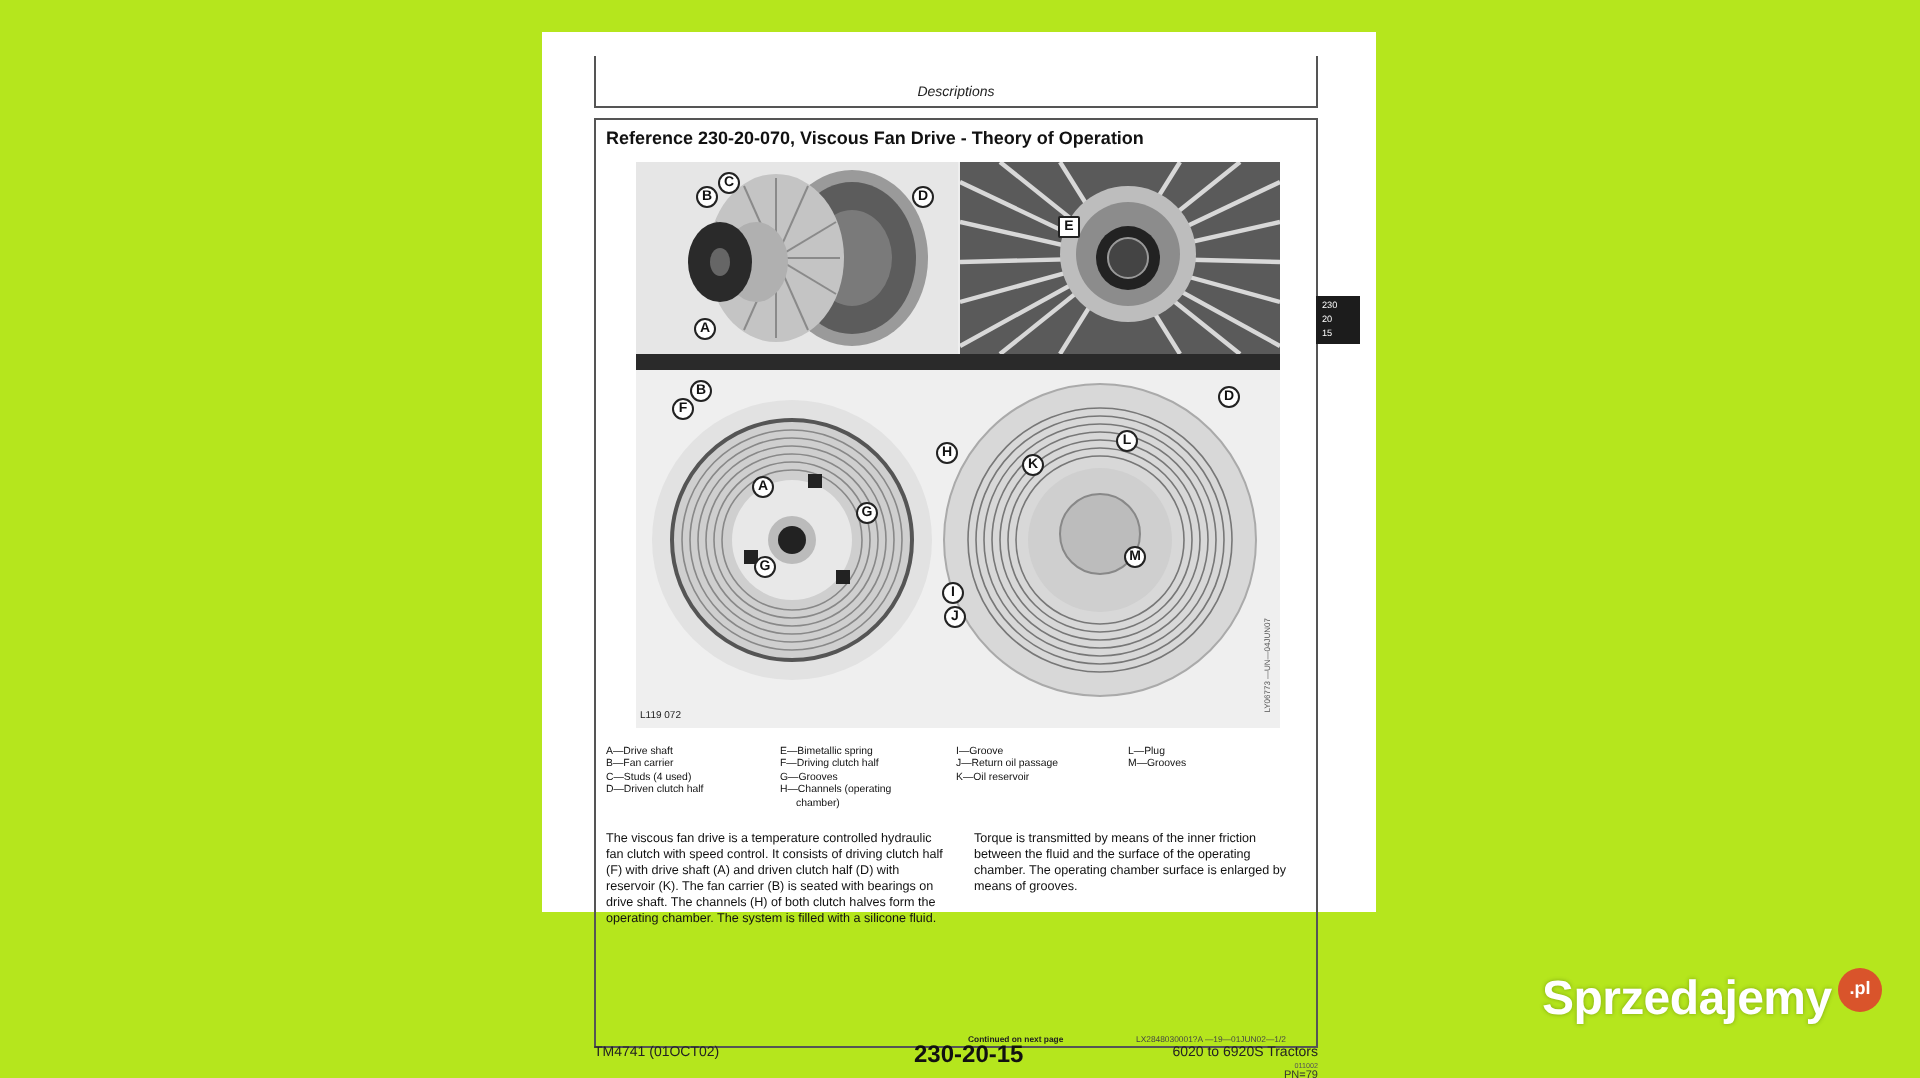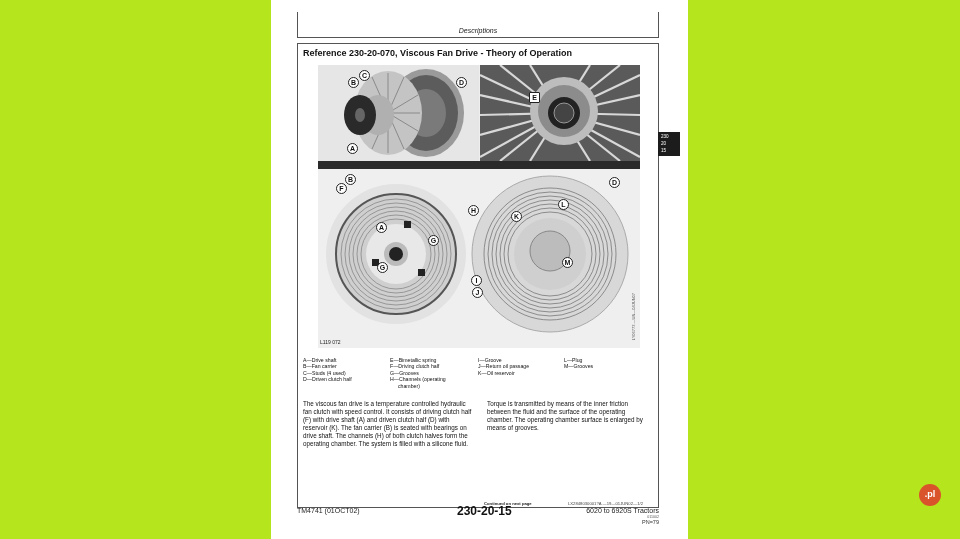--- a/index.html
+++ b/index.html
@@ -1,18 +1,18 @@
 <!DOCTYPE html>
 <html><head>
   <meta charset="utf-8">
   <style>
     * { box-sizing: border-box; margin: 0; padding: 0; }
     html, body { width: 960px; height: 539px; overflow: hidden; background: #b5e61d; font-family: "Liberation Sans", sans-serif; }
     .stage { position: relative; width: 960px; height: 539px; background: #b5e61d; }
-    .page { position: absolute; left: 271px; top: 0; width: 417px; height: 539px; background: #ffffff; }
+    .page { position: absolute; left: 271px; top: 16px; width: 417px; height: 440px; background: #ffffff; }
     .hdr-rule-left { position: absolute; left: 26px; top: 12px; width: 1px; height: 26px; background: #555; }
     .hdr-rule-right { position: absolute; left: 387px; top: 12px; width: 1px; height: 26px; background: #555; }
     .hdr-line { position: absolute; left: 26px; top: 37px; width: 362px; height: 1px; background: #555; }
     .hdr-title { position: absolute; left: 26px; top: 27px; width: 362px; text-align: center; font-size: 7px; font-style: italic; color: #222; }
     .box { position: absolute; left: 26px; top: 43px; width: 362px; height: 465px; border: 1px solid #555; }
     .box-title { position: absolute; left: 5px; top: 4px; font-size: 9px; font-weight: bold; color: #111; white-space: nowrap; }
     .fig { position: absolute; left: 20px; top: 21px; width: 322px; height: 283px; background: #eeeeee; }
     .fig-tl { position: absolute; left: 0; top: 0; width: 161px; height: 96px; background: #e4e4e4; overflow: hidden; }
     .fig-tr { position: absolute; left: 162px; top: 0; width: 160px; height: 96px; background: #6d6d6d; overflow: hidden; }
     .fig-bar { position: absolute; left: 0; top: 96px; width: 322px; height: 8px; background: #2a2a2a; }
@@ -194,14 +194,15 @@
       <div>15</div>
     </div>
 
     <div class="footer-left">TM4741 (01OCT02)</div>
     <div class="footer-center">230-20-15</div>
     <div class="footer-right">6020 to 6920S Tractors</div>
     <div class="footer-small">011002</div>
     <div class="footer-pn">PN=79</div>
   </div>
 
+  <div class="watermark">Sprzedajemy</div>
   <div class="wm-badge">.pl</div>
 </div>
 
 </body></html>

